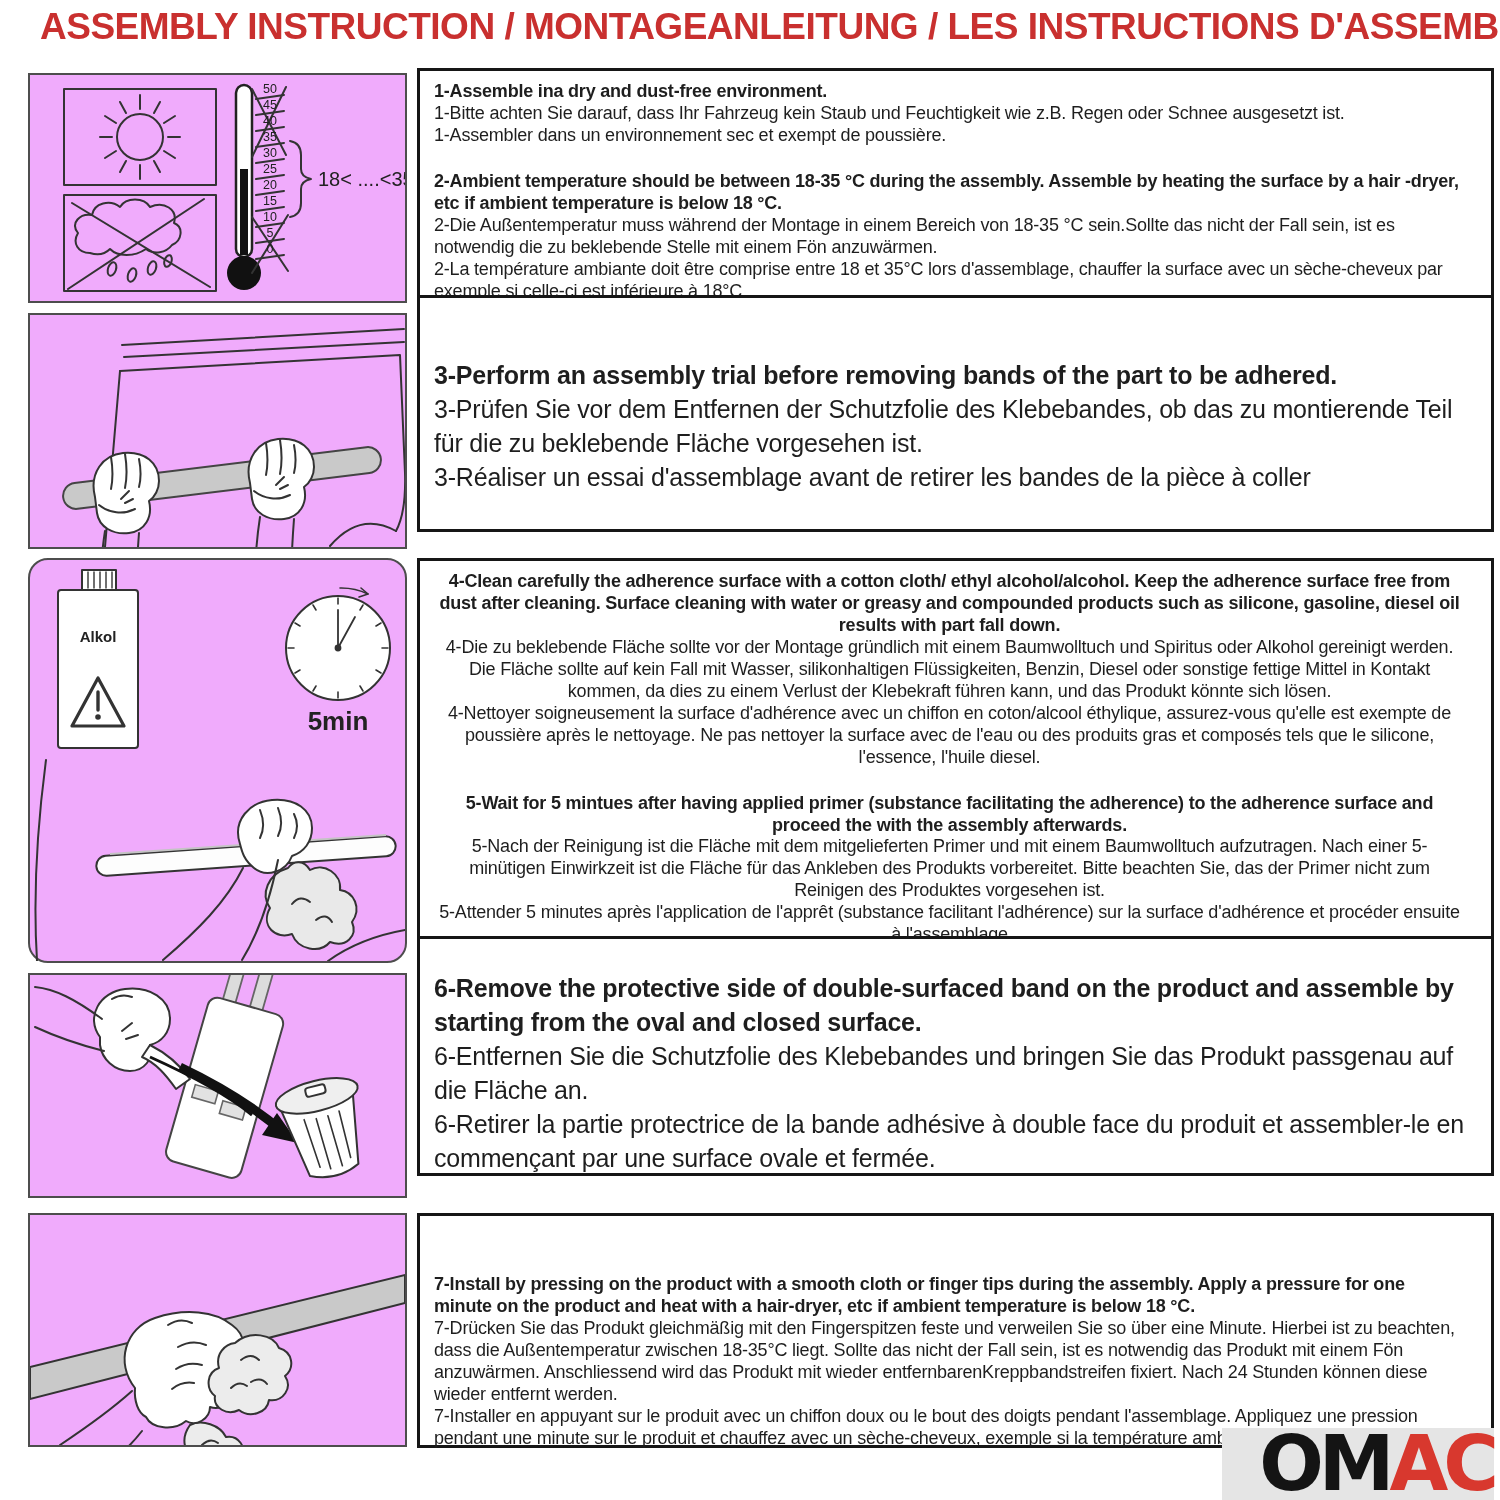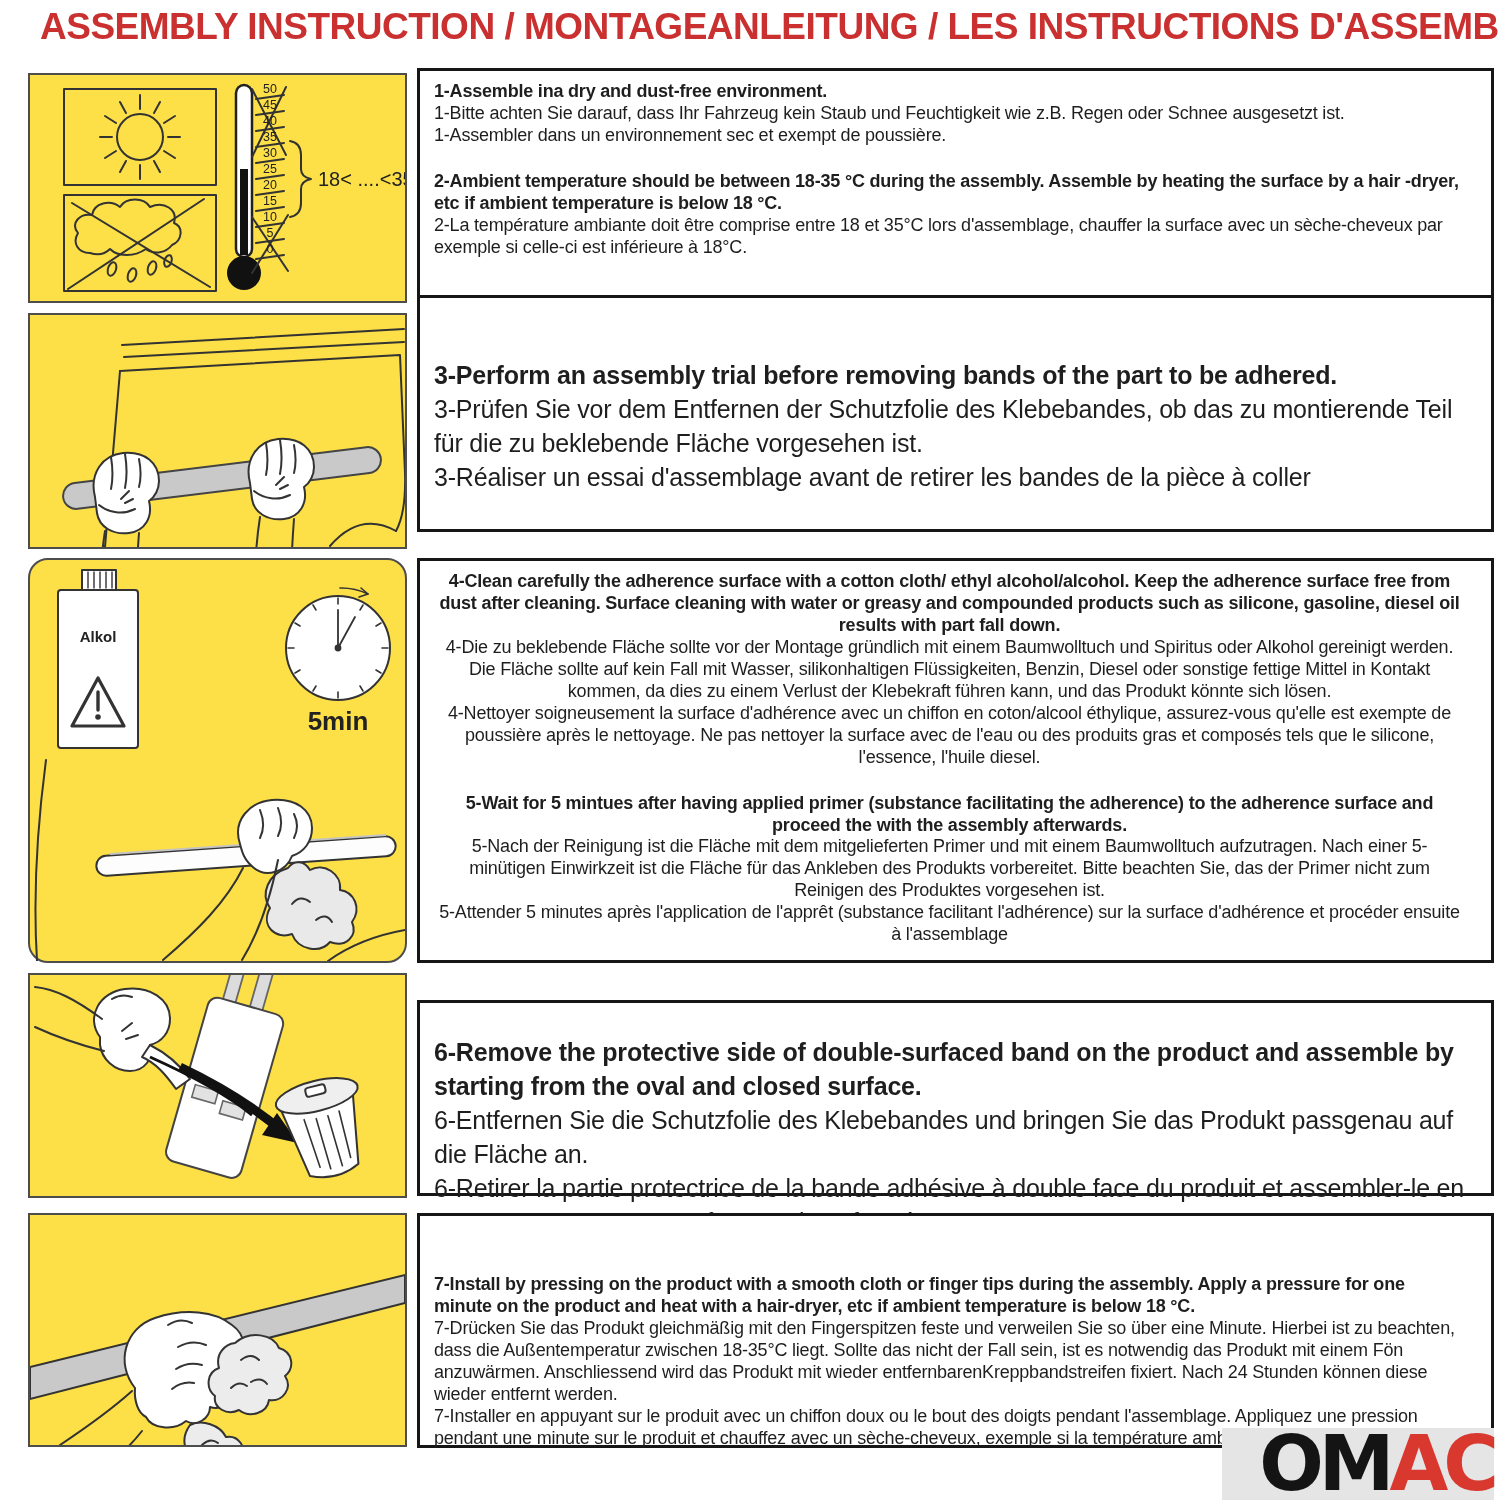--- a/index.html
+++ b/index.html
@@ -1,25 +1,25 @@
 <!DOCTYPE html>
 <html><head>
 <meta charset="utf-8">
 <style>
   html,body{margin:0;padding:0;background:#fff;}
   .page{position:relative;width:1500px;height:1500px;background:#fff;
         font-family:"Liberation Sans",sans-serif;color:#1e1e1e;overflow:hidden;}
   .title{position:absolute;left:40px;top:6px;margin:0;font-size:37px;font-weight:700;
          letter-spacing:-0.5px;color:#c9302f;white-space:nowrap;}
-  .lbox{position:absolute;left:28px;width:379px;border:2px solid #4d4d4d;background:#fde047;box-sizing:border-box;}
+  .lbox{position:absolute;left:28px;width:379px;border:2px solid #4d4d4d;background:#f0abfc;box-sizing:border-box;}
   .rbox{position:absolute;left:417px;width:1077px;border:3px solid #161616;background:#fff;box-sizing:border-box;}
   .r1L{top:73px;height:230px;}   .r1R{top:68px;height:237px;}
   .r2L{top:313px;height:236px;}  .r2R{top:295px;height:237px;}
   .r3L{top:558px;height:405px;border-radius:20px;}  .r3R{top:558px;height:405px;text-align:center;}
-  .r4L{top:973px;height:225px;}  .r4R{top:1000px;height:196px;}
+  .r4L{top:973px;height:225px;}  .r4R{top:936px;height:240px;}
   .r5L{top:1213px;height:234px;} .r5R{top:1213px;height:235px;}
   .txt{padding:10px 26px 6px 14px;}
   .small{font-size:18px;line-height:1.22;letter-spacing:-0.2px;}
   .big{font-size:25px;line-height:1.36;letter-spacing:-0.2px;}
   .r2R .txt{padding-top:60px;} .r4R .txt{padding-top:32px;} .r5R .txt{padding-top:14px;margin-top:44px;}
   .txt p{margin:0;}
   .b{font-weight:700;}
   .gap{margin-top:24px !important;}
   svg{display:block;}
   svg text{font-family:"Liberation Sans",sans-serif;fill:#222;}
@@ -77,20 +77,21 @@
         <text x="288" y="111" font-size="20">18&lt; ....&lt;35 C</text>
       </g>
     </svg>
   </div>
   <div class="rbox r1R">
     <div class="txt small">
       <p class="b">1-Assemble ina dry and dust-free environment.</p>
       <p>1-Bitte achten Sie darauf, dass Ihr Fahrzeug kein Staub und Feuchtigkeit wie z.B. Regen oder Schnee ausgesetzt ist.</p>
       <p>1-Assembler dans un environnement sec et exempt de poussière.</p>
       <p class="b gap">2-Ambient temperature should be between 18-35 °C  during the assembly. Assemble by heating the surface by a hair -dryer, etc if ambient temperature is below 18 °C.</p>
+      <p>2-Die Außentemperatur muss während der Montage in einem Bereich von 18-35 °C  sein.Sollte das nicht der Fall sein, ist es notwendig die zu beklebende Stelle mit einem Fön anzuwärmen.</p>
       <p>2-La température ambiante doit être comprise entre 18 et 35°C lors d'assemblage, chauffer la surface avec un sèche-cheveux par exemple si celle-ci est inférieure à 18°C.</p>
     </div>
   </div>
 
   <div class="lbox r2L">
     <svg width="375" height="232" viewBox="0 0 375 232">
       <defs>
         <g id="grip-hand" class="lineart">
           <path fill="#fff" d="M-30,10 C-36,-14 -22,-32 -2,-34 C20,-36 34,-24 34,-6 C34,2 30,10 24,14 C28,30 20,44 4,46 C-12,48 -26,40 -28,26 Z"></path>
           <path d="M-14,-30 C-12,-18 -12,-8 -14,2 M0,-33 C2,-21 2,-9 0,1 M14,-28 C16,-18 16,-8 14,0"></path>

